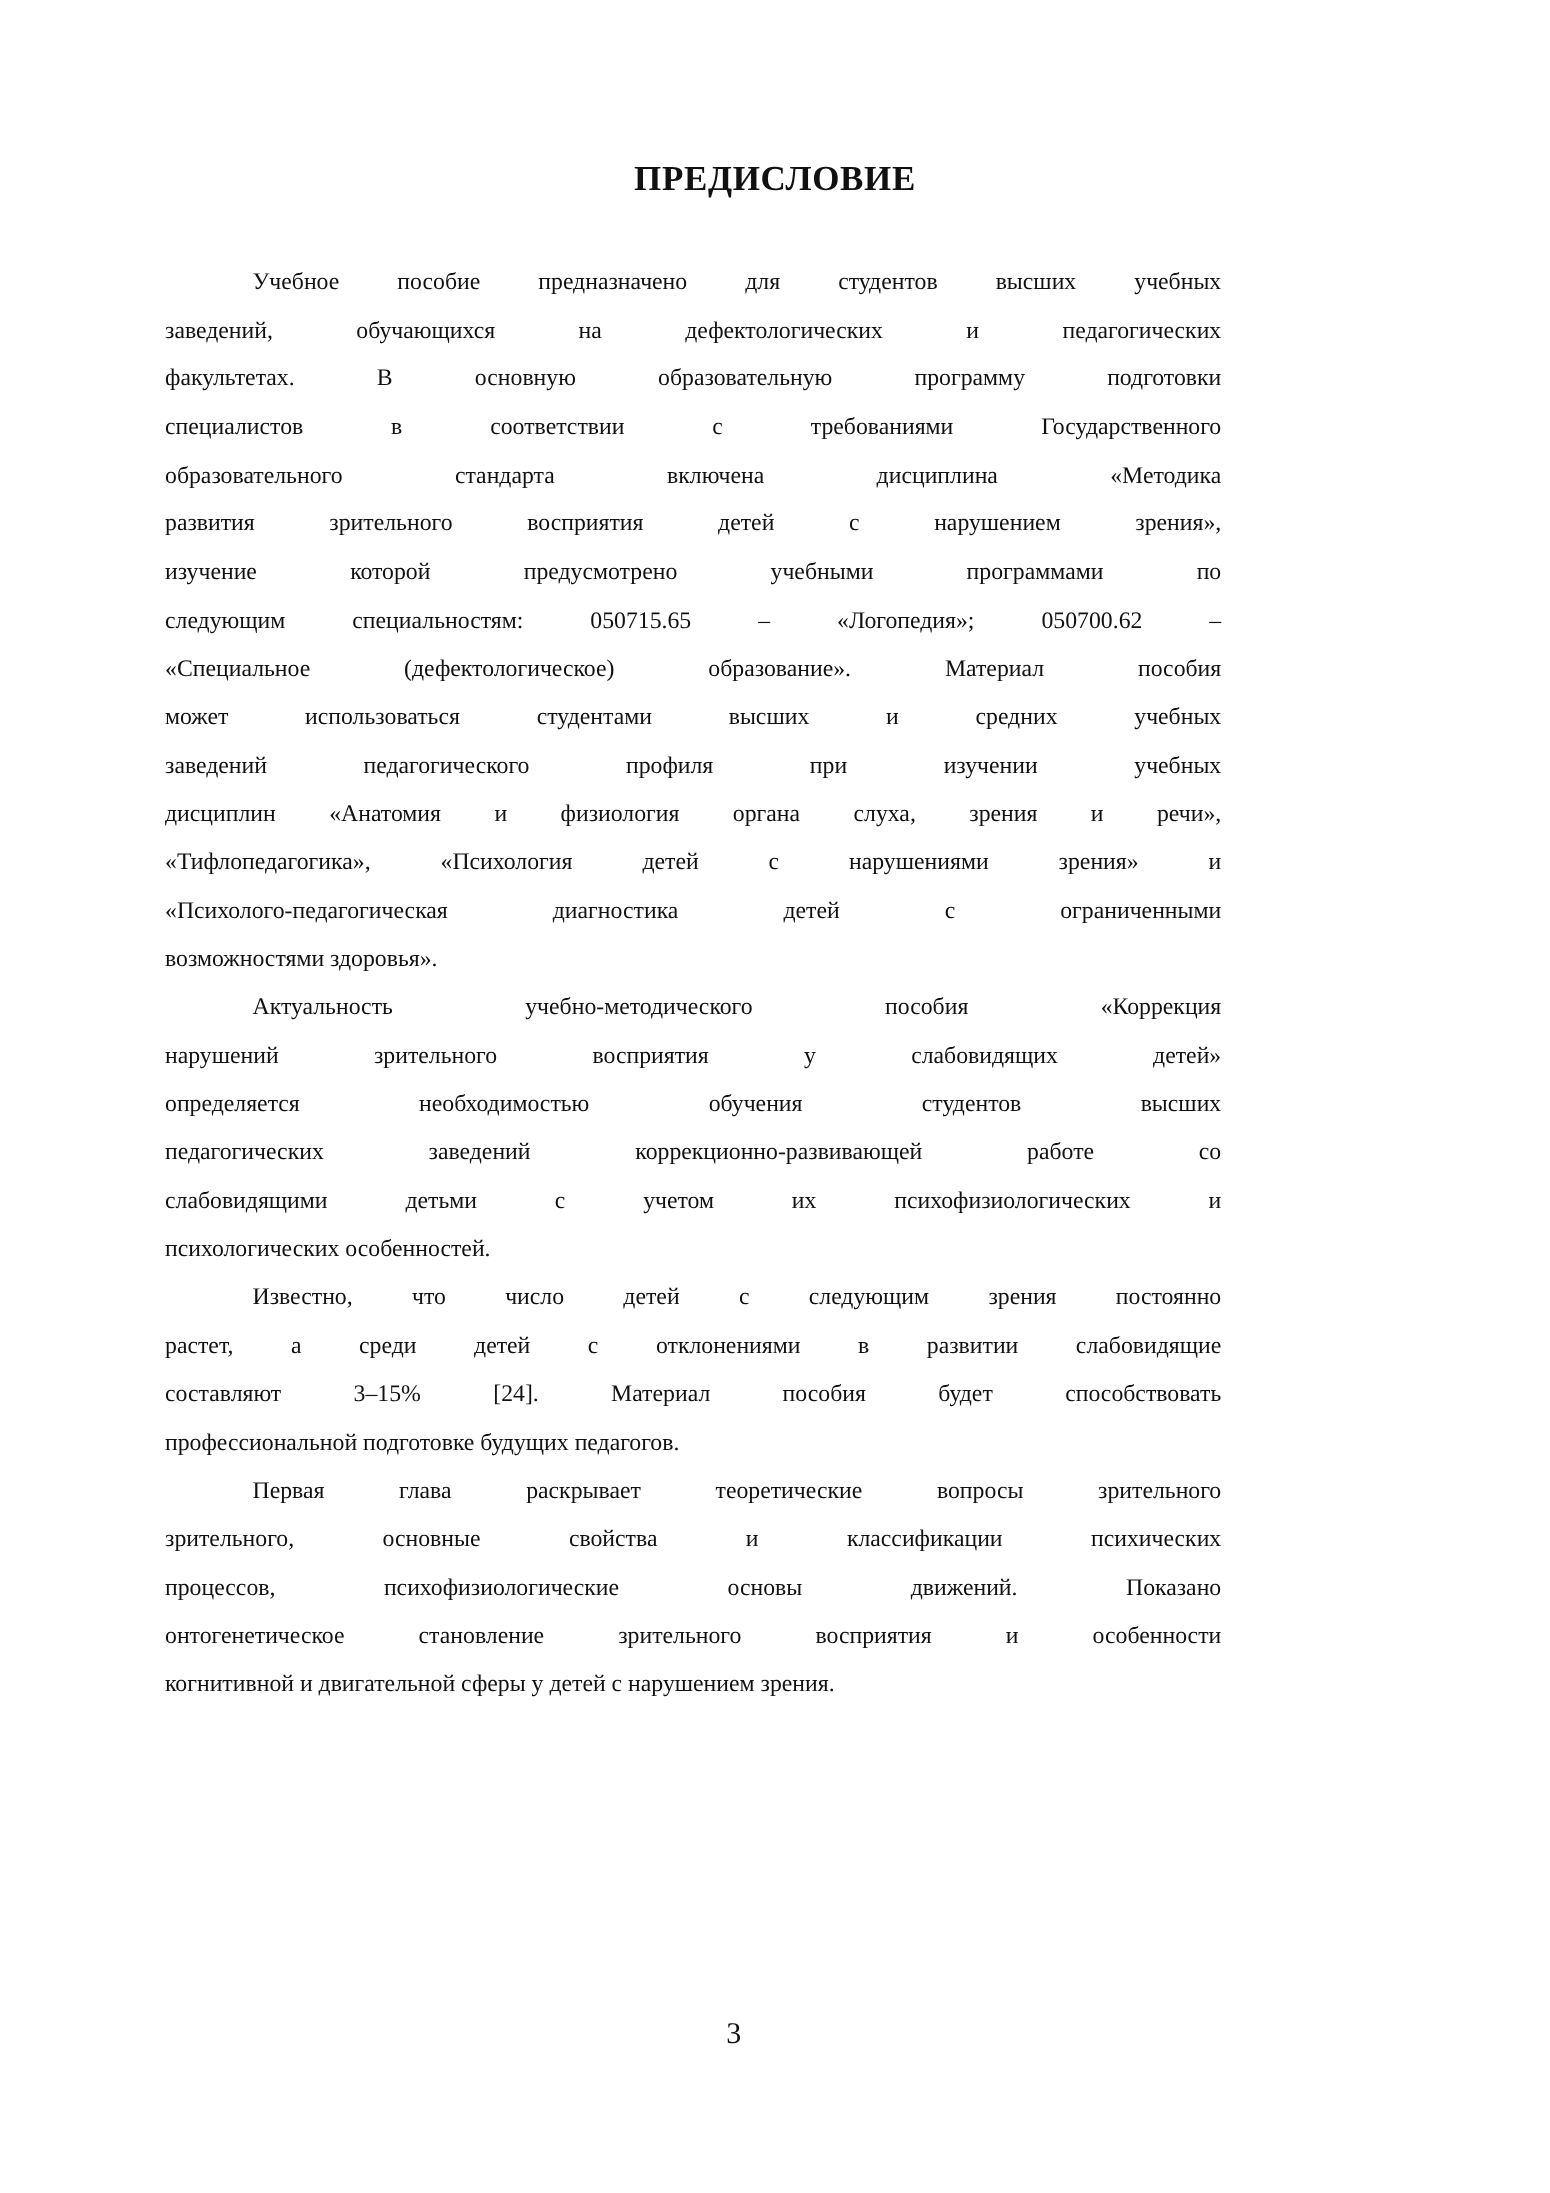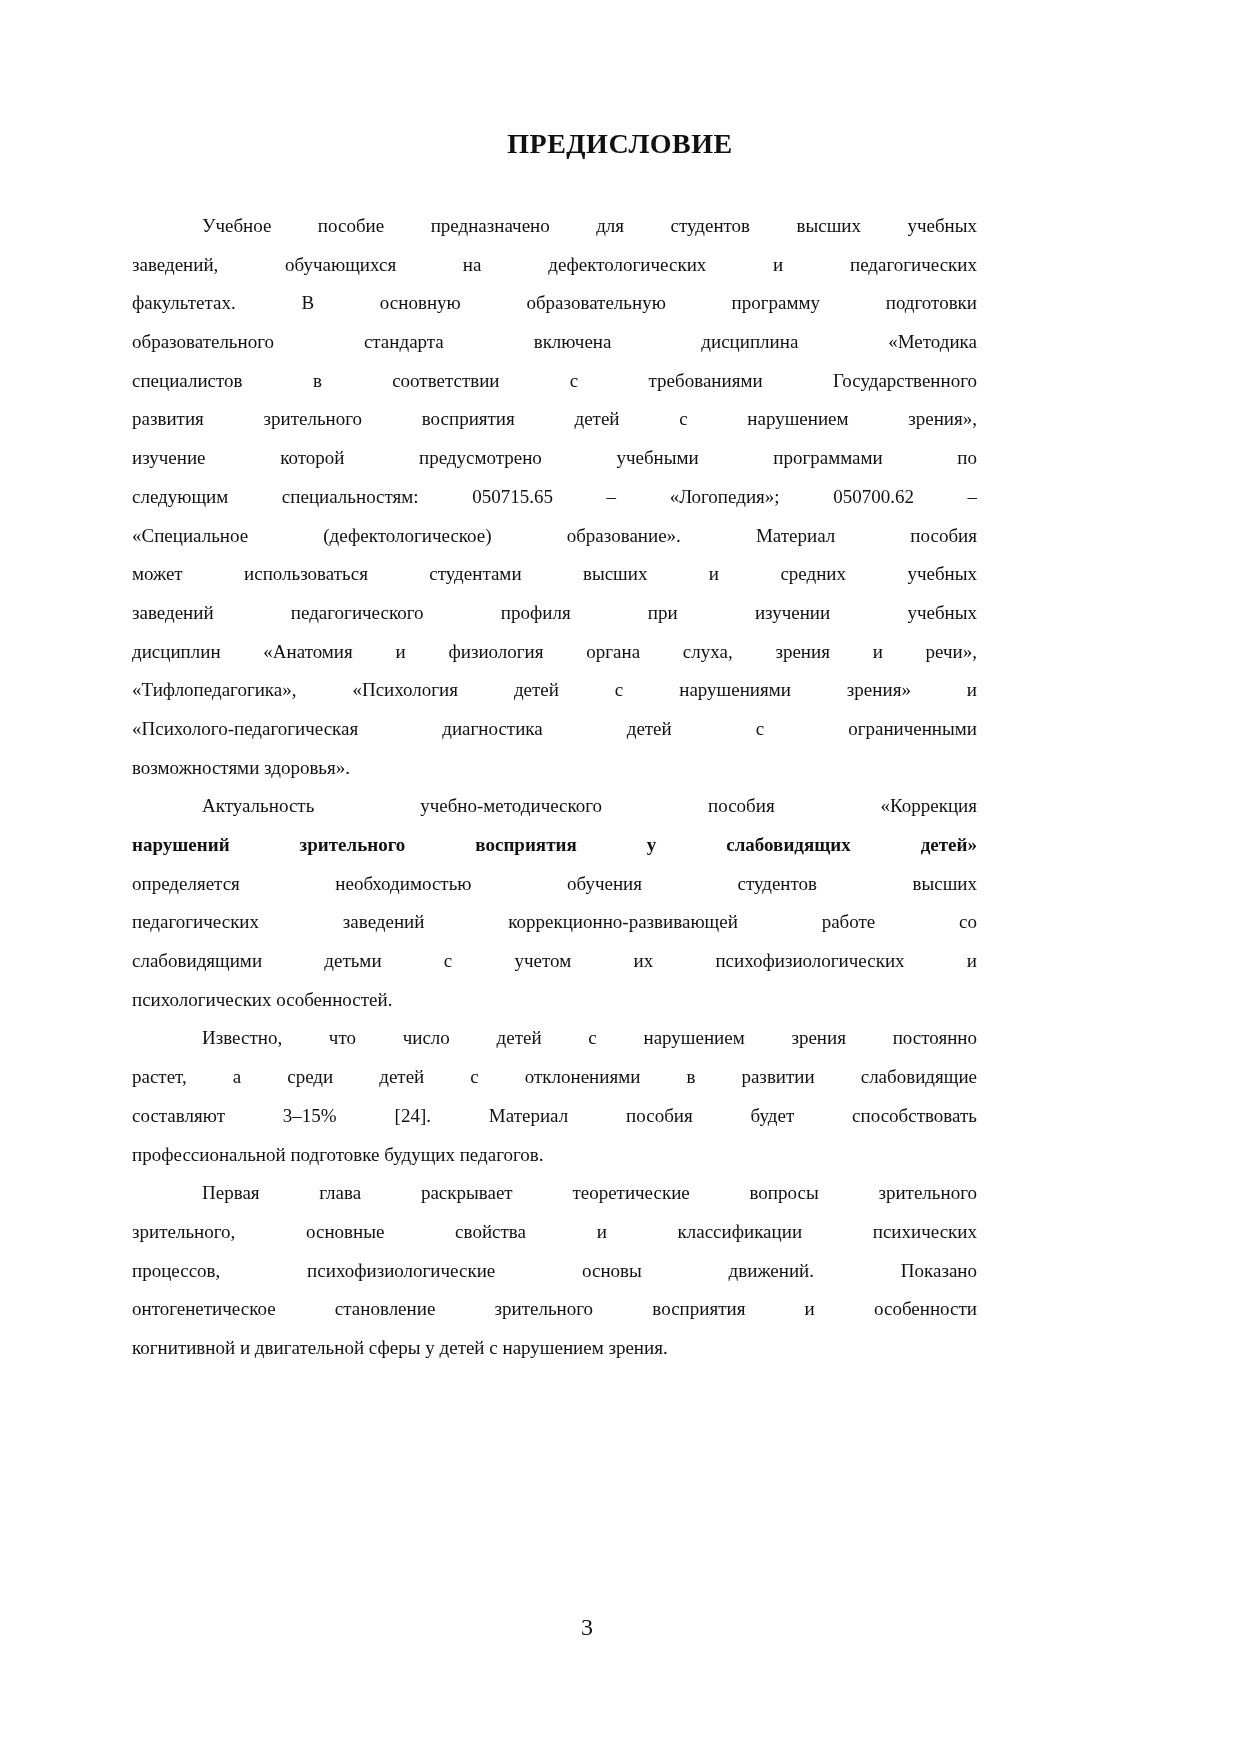--- a/index.html
+++ b/index.html
@@ -73,45 +73,45 @@
 <div class="page">
 
   <h1 class="title">ПРЕДИСЛОВИЕ</h1>
 
   <div class="body-text">
 
     <div class="paragraph">
       <div class="line indent" style="white-space: normal;">Учебное пособие предназначено для студентов высших учебных</div>
       <div class="line" style="white-space: normal;">заведений, обучающихся на дефектологических и педагогических</div>
       <div class="line" style="white-space: normal;">факультетах. В основную образовательную программу подготовки</div>
+      <div class="line" style="white-space: normal;">специалистов в соответствии с требованиями Государственного</div>
       <div class="line" style="white-space: normal;">образовательного стандарта включена дисциплина «Методика</div>
-      <div class="line" style="white-space: normal;">специалистов в соответствии с требованиями Государственного</div>
       <div class="line" style="white-space: normal;">развития зрительного восприятия детей с нарушением зрения»,</div>
       <div class="line" style="white-space: normal;">изучение которой предусмотрено учебными программами по</div>
       <div class="line" style="white-space: normal;">следующим специальностям: 050715.65 – «Логопедия»; 050700.62 –</div>
       <div class="line" style="white-space: normal;">«Специальное (дефектологическое) образование». Материал пособия</div>
       <div class="line" style="white-space: normal;">может использоваться студентами высших и средних учебных</div>
       <div class="line" style="white-space: normal;">заведений педагогического профиля при изучении учебных</div>
       <div class="line" style="white-space: normal;">дисциплин «Анатомия и физиология органа слуха, зрения и речи»,</div>
       <div class="line" style="white-space: normal;">«Тифлопедагогика», «Психология детей с нарушениями зрения» и</div>
       <div class="line" style="white-space: normal;">«Психолого-педагогическая диагностика детей с ограниченными</div>
       <div class="line last" style="white-space: normal;">возможностями здоровья».</div>
     </div>
 
     <div class="paragraph">
       <div class="line indent" style="white-space: normal;">Актуальность учебно-методического пособия «Коррекция</div>
-      <div class="line" style="white-space: normal; font-weight: bold;">нарушений зрительного восприятия у слабовидящих детей»</div>
+      <div class="line" style="white-space: normal;">нарушений зрительного восприятия у слабовидящих детей»</div>
       <div class="line" style="white-space: normal;">определяется необходимостью обучения студентов высших</div>
       <div class="line" style="white-space: normal;">педагогических заведений коррекционно-развивающей работе со</div>
       <div class="line" style="white-space: normal;">слабовидящими детьми с учетом их психофизиологических и</div>
       <div class="line last" style="white-space: normal;">психологических особенностей.</div>
     </div>
 
     <div class="paragraph">
-      <div class="line indent" style="white-space: normal;">Известно, что число детей с нарушением зрения постоянно</div>
+      <div class="line indent" style="white-space: normal;">Известно, что число детей с следующим зрения постоянно</div>
       <div class="line" style="white-space: normal;">растет, а среди детей с отклонениями в развитии слабовидящие</div>
       <div class="line" style="white-space: normal;">составляют 3–15% [24]. Материал пособия  будет способствовать</div>
       <div class="line last" style="white-space: normal;">профессиональной подготовке будущих педагогов.</div>
     </div>
 
     <div class="paragraph">
       <div class="line indent" style="white-space: normal;">Первая глава раскрывает теоретические вопросы зрительного</div>
       <div class="line" style="white-space: normal;">зрительного, основные свойства и классификации психических</div>
       <div class="line" style="white-space: normal;">процессов, психофизиологические основы движений. Показано</div>
       <div class="line" style="white-space: normal;">онтогенетическое становление зрительного восприятия и особенности</div>

